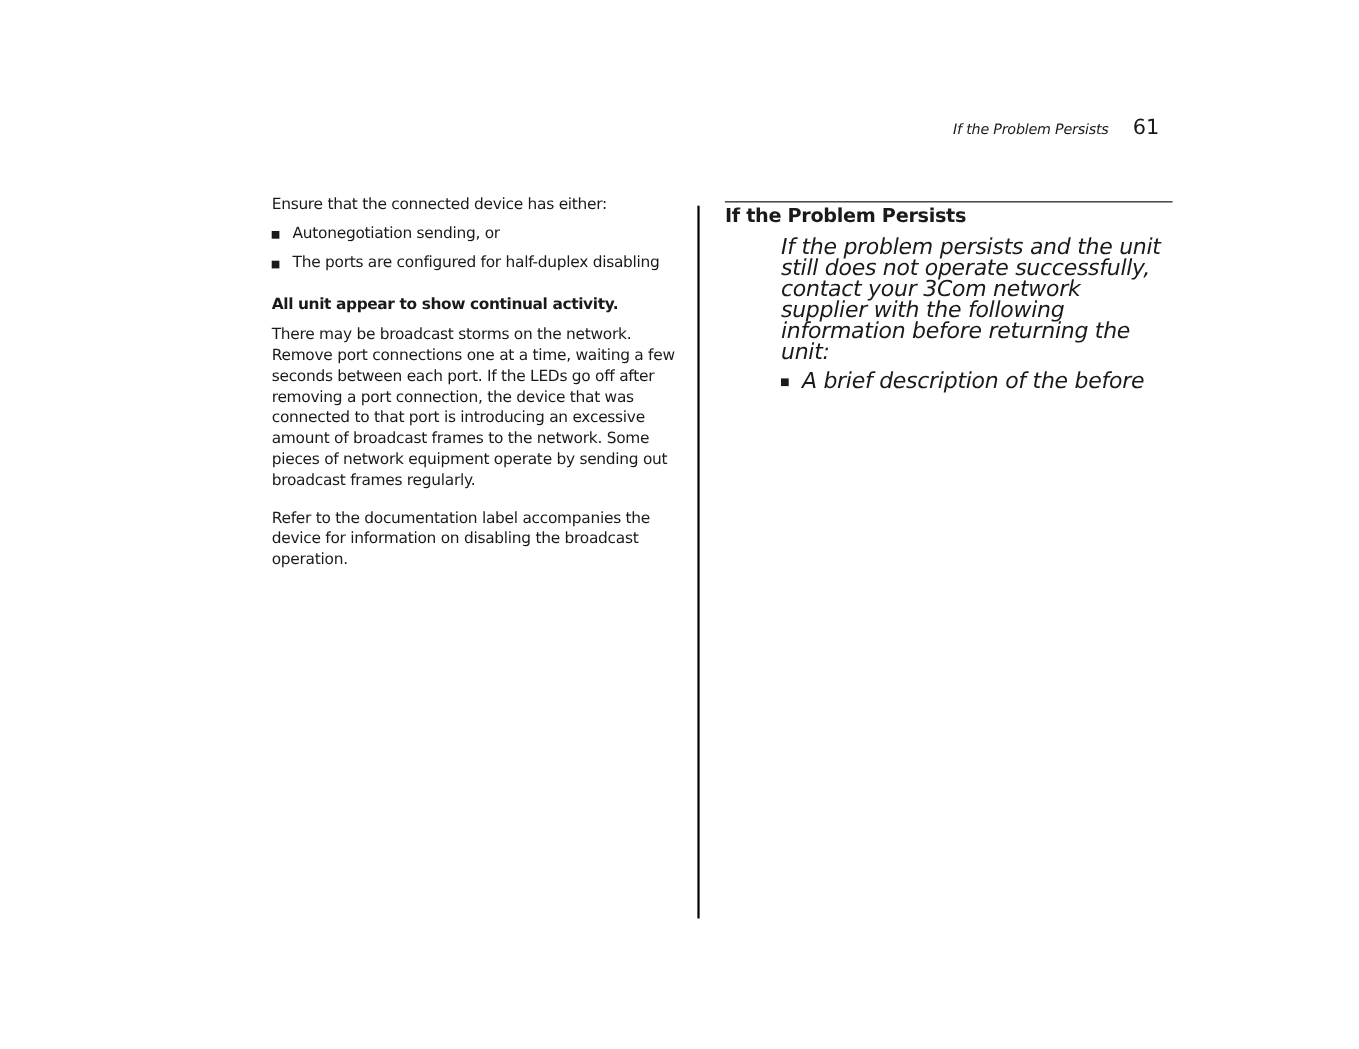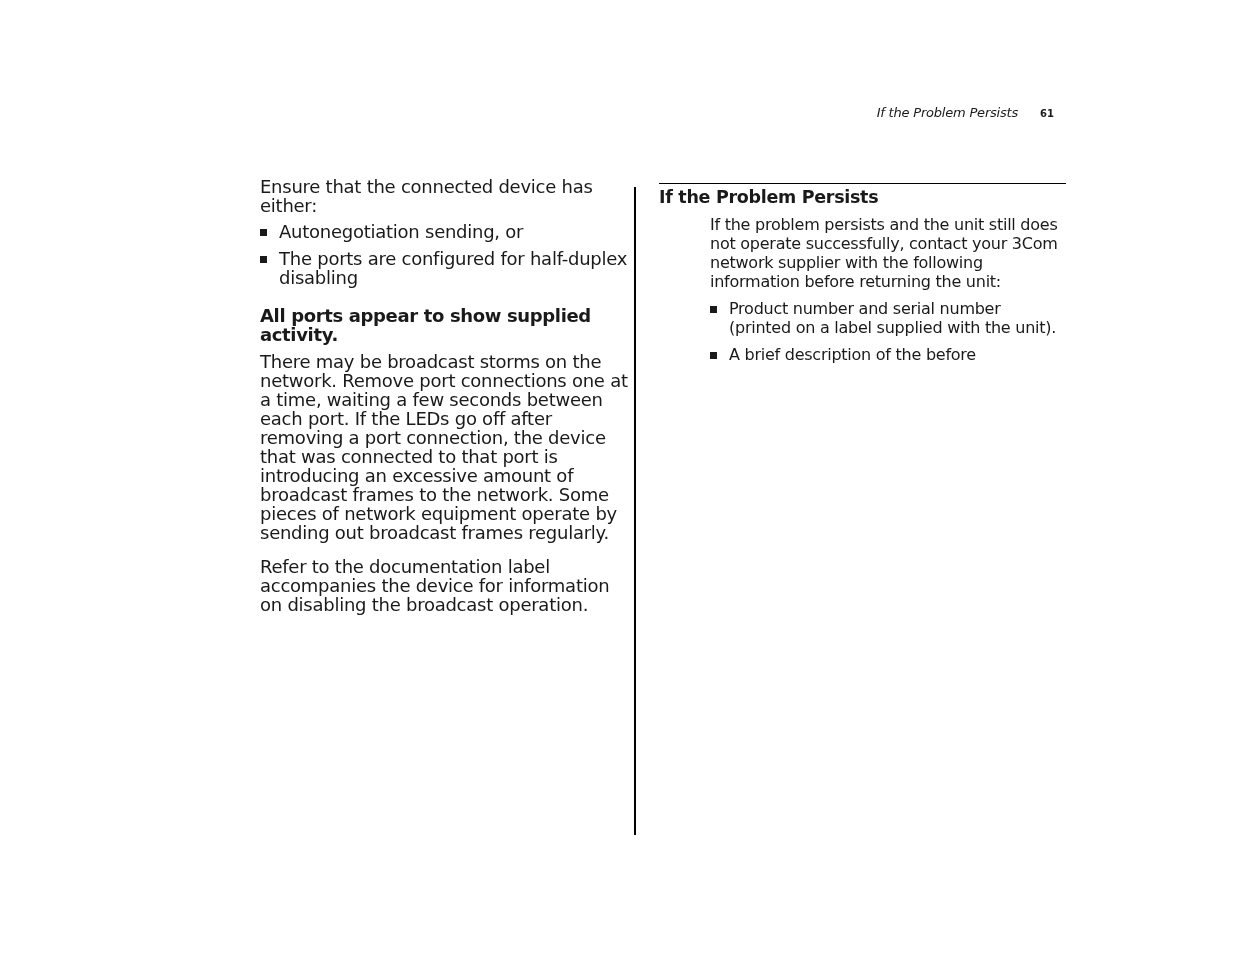--- a/index.html
+++ b/index.html
@@ -25,29 +25,29 @@
       align-items: baseline;
       font-size: 13px;
     }
     .running-title {
       font-style: italic;
       font-weight: normal;
       margin-right: 22px;
       letter-spacing: -0.2px;
     }
     .page-number {
-      font-weight: bold;
-      font-size: 10px;
+      font-weight: normal;
+      font-size: 19px;
     }
     .left-col {
       position: absolute;
-      left: 260px;
+      left: 247px;
       top: 177px;
       width: 370px;
-      font-size: 18px;
+      font-size: 14px;
       line-height: 19px;
       letter-spacing: -0.25px;
     }
     .left-col p {
       margin: 0;
     }
     .intro {
       margin-bottom: 7px !important;
     }
     .bullet-list {
@@ -101,23 +101,24 @@
       font-weight: bold;
       margin: 0;
       letter-spacing: -0.3px;
       line-height: 23px;
     }
     .right-body {
       position: absolute;
       left: 710px;
       top: 215px;
       width: 350px;
-      font-size: 16px;
+      font-size: 20px;
       line-height: 19px;
       letter-spacing: -0.25px;
+      font-style: italic;
     }
     .right-body p {
       margin: 0 0 8px 0;
     }
     .right-body .bullet-list li {
       margin-bottom: 8px;
     }
   </style>
 </head>
 <body>
@@ -132,35 +133,31 @@
   <ul class="bullet-list">
     <li>
       <span class="bullet-mark"></span>
       <span>Autonegotiation sending, or</span>
     </li>
     <li>
       <span class="bullet-mark"></span>
       <span>The ports are configured for half-duplex disabling</span>
     </li>
   </ul>
-  <p class="subhead">All ports appear to show supplied activity.</p>
+  <p class="subhead">All unit appear to show continual activity.</p>
   <p>There may be broadcast storms on the network. Remove port connections one at a time, waiting a few seconds between each port. If the LEDs go off after removing a port connection, the device that was connected to that port is introducing an excessive amount of broadcast frames to the network. Some pieces of network equipment operate by sending out broadcast frames regularly.</p>
   <p class="para-gap">Refer to the documentation label accompanies the device for information on disabling the broadcast operation.</p>
 </div>
 
 <div class="vrule"></div>
 <div class="hrule"></div>
 
 <h2 class="section-heading">If the Problem Persists</h2>
 
 <div class="right-body">
   <p>If the problem persists and the unit still does not operate successfully, contact your 3Com network supplier with the following information before returning the unit:</p>
   <ul class="bullet-list">
     <li>
       <span class="bullet-mark"></span>
-      <span>Product number and serial number (printed on a label supplied with the unit).</span>
-    </li>
-    <li>
-      <span class="bullet-mark"></span>
       <span>A brief description of the before</span>
     </li>
   </ul>
 </div>
 
 </body></html>

